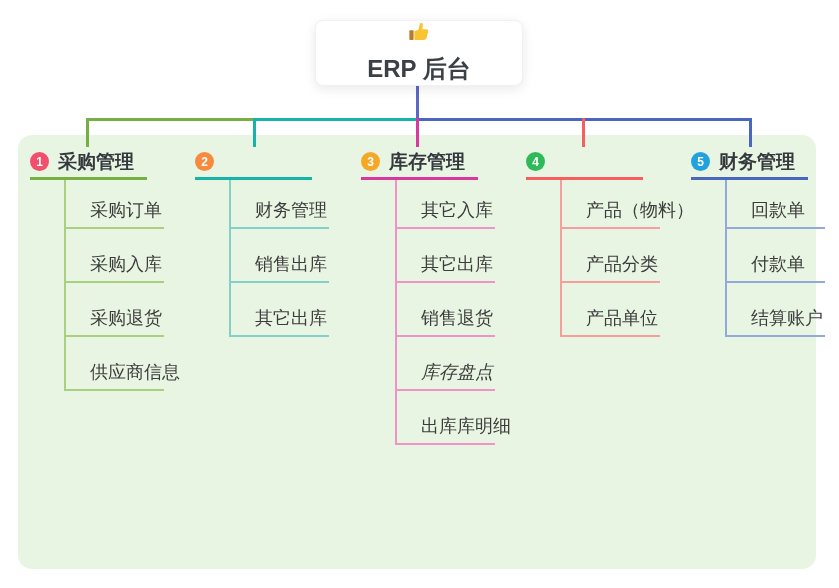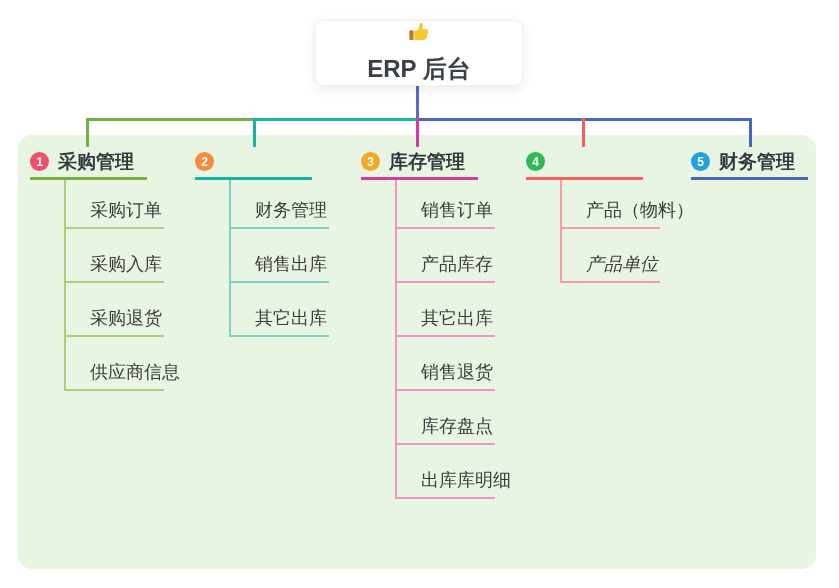--- a/index.html
+++ b/index.html
@@ -131,56 +131,67 @@
   </div>
 
   <div id="col-2" class="column">
     <div class="branch-header">
       <span class="badge" style="background-color: rgb(245, 167, 38);">3</span>
       <span class="branch-title">库存管理</span>
       <span class="branch-underline" style="background-color: rgb(217, 57, 159);"></span>
     </div>
     <div class="children">
         <div class="child-row" style="border-left-color: rgb(239, 147, 201); border-bottom-color: rgb(239, 147, 201);">
-          <span>销售订单</span>
-        </div>
-        <div class="child-row" style="border-left-color: rgb(239, 147, 201); border-bottom-color: rgb(239, 147, 201);">
-          <span>产品库存</span>
+          <span>其它入库</span>
         </div>
         <div class="child-row" style="border-left-color: rgb(239, 147, 201); border-bottom-color: rgb(239, 147, 201);">
           <span>其它出库</span>
         </div>
         <div class="child-row" style="border-left-color: rgb(239, 147, 201); border-bottom-color: rgb(239, 147, 201);">
           <span>销售退货</span>
         </div>
-        <div class="child-row" style="border-left-color: rgb(239, 147, 201); border-bottom-color: rgb(239, 147, 201);">
+        <div class="child-row" style="border-left-color: rgb(239, 147, 201); border-bottom-color: rgb(239, 147, 201); font-style: italic;">
           <span>库存盘点</span>
         </div>
         <div class="child-row" style="border-left-color: rgb(239, 147, 201); border-bottom-color: rgb(239, 147, 201);">
           <span>出库库明细</span>
         </div>
       </div>
   </div>
 
   <div id="col-3" class="column">
     <div class="branch-header">
       <span class="badge" style="background-color: rgb(46, 186, 88);">4</span>
       <span class="branch-underline" style="background-color: rgb(247, 94, 94);"></span>
     </div>
     <div class="children">
         <div class="child-row" style="border-left-color: rgb(247, 157, 157); border-bottom-color: rgb(247, 157, 157);">
           <span>产品（物料）</span>
         </div>
-        <div class="child-row" style="border-left-color: rgb(247, 157, 157); border-bottom-color: rgb(247, 157, 157); font-style: italic;">
+        <div class="child-row" style="border-left-color: rgb(247, 157, 157); border-bottom-color: rgb(247, 157, 157);">
+          <span>产品分类</span>
+        </div>
+        <div class="child-row" style="border-left-color: rgb(247, 157, 157); border-bottom-color: rgb(247, 157, 157);">
           <span>产品单位</span>
         </div>
       </div>
   </div>
 
   <div id="col-4" class="column">
     <div class="branch-header">
       <span class="badge" style="background-color: rgb(33, 162, 220);">5</span>
       <span class="branch-title">财务管理</span>
       <span class="branch-underline" style="background-color: rgb(74, 103, 192);"></span>
     </div>
+    <div class="children">
+        <div class="child-row" style="border-left-color: rgb(147, 169, 222); border-bottom-color: rgb(147, 169, 222);">
+          <span>回款单</span>
+        </div>
+        <div class="child-row" style="border-left-color: rgb(147, 169, 222); border-bottom-color: rgb(147, 169, 222);">
+          <span>付款单</span>
+        </div>
+        <div class="child-row" style="border-left-color: rgb(147, 169, 222); border-bottom-color: rgb(147, 169, 222);">
+          <span>结算账户</span>
+        </div>
+      </div>
   </div>
 
 </div>
 
 </body></html>

